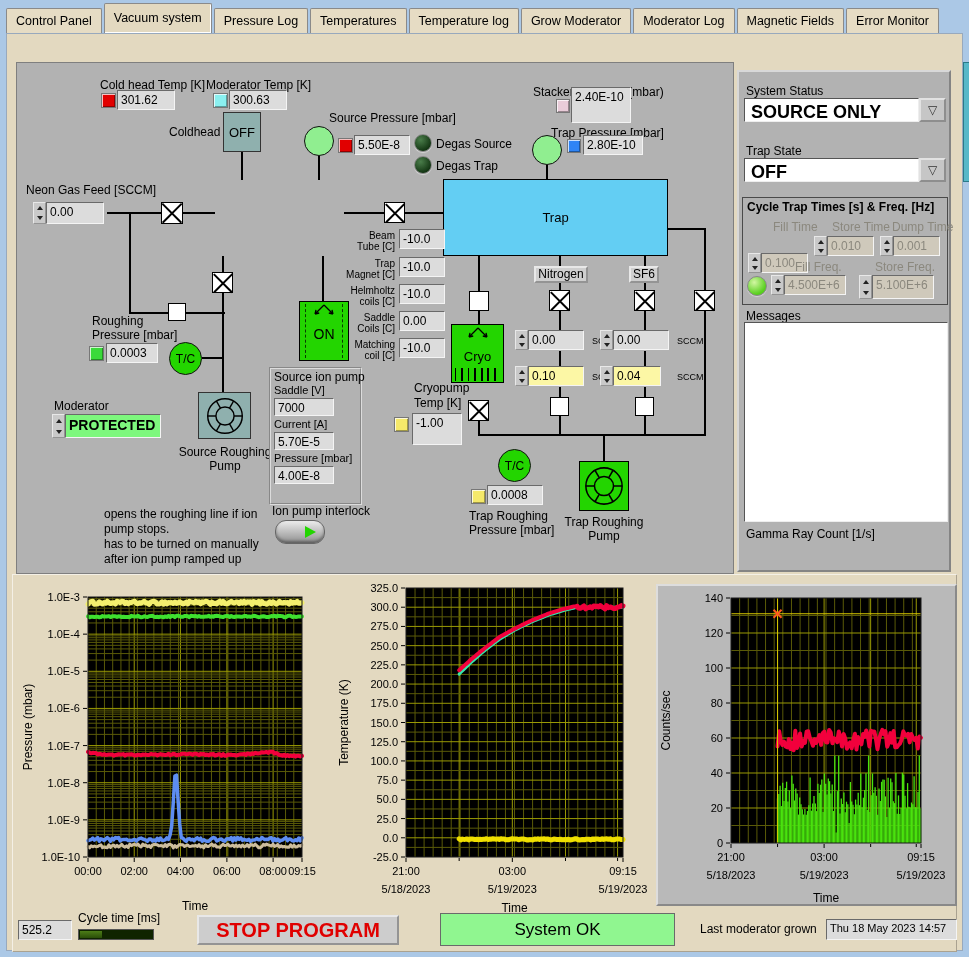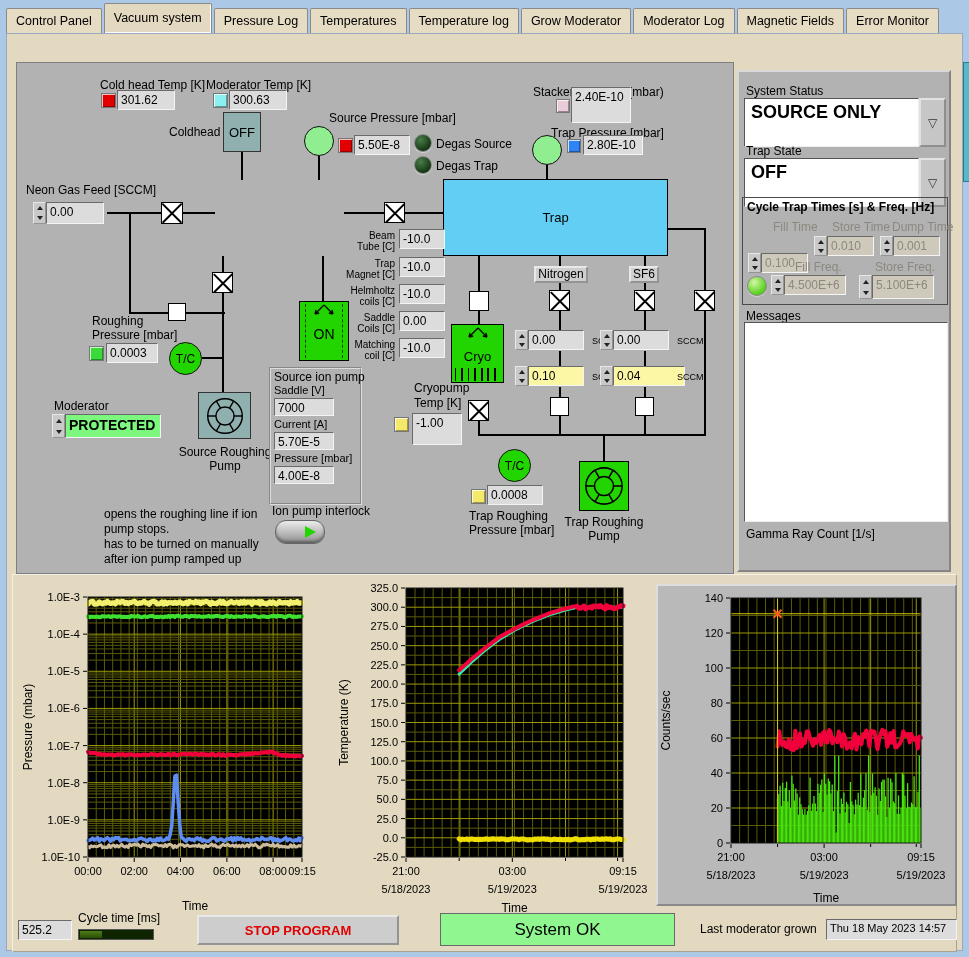--- a/index.html
+++ b/index.html
@@ -37,38 +37,38 @@
   .spin{width:13px;height:100%;display:flex;flex-direction:column;background:#c9c9c9;border:1px outset #e8e8e8;box-sizing:border-box}
   .spin i{flex:1;position:relative}
   .spin i::after{content:"";position:absolute;left:50%;top:50%;transform:translate(-50%,-50%);border:3px solid transparent}
   .spin .up::after{border-bottom:4px solid #222;border-top:none}
   .spin .dn::after{border-top:4px solid #222;border-bottom:none}
   .cyanbox{position:absolute;background:var(--box-cyan,#63cef3);border:1px solid #000;display:flex;align-items:center;justify-content:center;font-size:13px;box-sizing:border-box}
   .greenbox{position:absolute;background:var(--pump-green,#23d500);border:1.5px solid #000;box-sizing:border-box}
   .tealbox{position:absolute;background:var(--teal-box,#8fb0ae);border:1px solid #333;box-sizing:border-box}
   .pumpglyph{position:absolute;left:50%;top:50%;transform:translate(-50%,-50%)}
   .raisedbtn{position:absolute;background:#cfcfcf;border:2px outset #e8e8e8;font-size:12px;text-align:center;box-sizing:border-box;cursor:default}
-  .dd{position:absolute;display:flex;height:49px}
+  .dd{position:absolute;display:flex;height:24px}
   .dd .val{flex:1;background:#fff;border:1px solid;border-color:#555 #eee #eee #555;font-weight:bold;font-size:18px;padding:3px 6px;box-sizing:border-box}
   .dd .arr{width:27px;background:#c6c6c6;border:2px outset #e2e2e2;display:flex;align-items:center;justify-content:center;font-size:12px;color:#333;box-sizing:border-box}
   .grp{position:absolute;border:1px solid #4a4a4a}
   .gray{color:#8b887e}
   .fld.dis{background:#cfc9bb;color:#8b887e}
   .slide{position:absolute;width:48px;height:22px;border-radius:11px;background:linear-gradient(#ececec,#8f8f8f);border:1px solid #666;box-shadow:inset 0 -2px 3px rgba(0,0,0,.35)}
   .slide::after{content:"";position:absolute;right:8px;top:5px;border-left:11px solid var(--pump-green,#23d500);border-top:6px solid transparent;border-bottom:6px solid transparent}
   .hatch{position:absolute;left:3px;right:3px;bottom:1px;height:13px;background:repeating-linear-gradient(90deg,#000 0 1.5px,transparent 1.5px 6.5px)}
   .dashl{position:absolute;left:5px;top:2px;bottom:2px;width:0;border-left:1.5px dashed #083c00}
   .dashr{position:absolute;right:5px;top:2px;bottom:2px;width:0;border-left:1.5px dashed #083c00}
   .msgbox{position:absolute;background:#fff;border:1px solid;border-color:#555 #eee #eee #555}
   .progress{position:absolute;background:#0f2400;border:1px solid #555;box-sizing:border-box}
   .progress i{position:absolute;left:1px;top:1px;bottom:1px;width:30%;background:linear-gradient(#4d7d18,#2a4d08)}
   svg text.tick{font:11px "Liberation Sans",sans-serif;fill:#000}
   svg text.axis{font:12px "Liberation Sans",sans-serif;fill:#000}
   .sysok{position:absolute;background:var(--systemok-green,#90f690);border:1px solid #6a6a6a;display:flex;align-items:center;justify-content:center;font-size:17px}
-  .stopbtn{position:absolute;background:#cdcdcd;border:2px outset #e8e8e8;color:var(--stop-red,#e00000);font-weight:bold;font-size:13px;display:flex;align-items:center;justify-content:center;box-sizing:border-box}
+  .stopbtn{position:absolute;background:#cdcdcd;border:2px outset #e8e8e8;color:var(--stop-red,#e00000);font-weight:bold;font-size:20px;display:flex;align-items:center;justify-content:center;box-sizing:border-box}
   .frag{position:absolute;background:#57b8c8;border:1px solid #2a7a88}
 </style>
 </head>
 <body>
 
 <div class="content"></div>
 <div class="frag" style="left:963px;top:62px;width:6px;height:118px"></div>
 
 <div class="tabbar">
   <div class="tab">Control Panel</div>
@@ -267,21 +267,21 @@
         <i class="dn"></i>
       </div>
     <div class="fld" style="width:56px">0.00</div>
   </div>
   <div class="lb" style="left:660px;top:273px;font-size:9px">SCCM</div>
   <div class="numrow" style="left:583px;top:303px;height:20px">
     <div class="spin">
         <i class="up"></i>
         <i class="dn"></i>
       </div>
-    <div class="fld yellow" style="width:72px">0.04</div>
+    <div class="fld yellow" style="width:48px">0.04</div>
   </div>
   <div class="lb" style="left:660px;top:309px;font-size:9px">SCCM</div>
 
   <div class="tccirc" style="left:481px;top:386px;width:33px;height:33px">T/C</div>
   <div class="led" style="left:454px;top:426px;background:var(--led-yellow)"></div>
   <div class="fld" style="left:470px;top:422px;width:56px;height:20px">0.0008</div>
   <div class="lb" style="left:452px;top:446px">Trap Roughing</div>
   <div class="lb" style="left:452px;top:460px">Pressure [mbar]</div>
   <div class="greenbox" style="left:562px;top:398px;width:50px;height:50px">
     <svg class="pumpglyph" width="42" height="42" viewBox="0 0 44 44">

